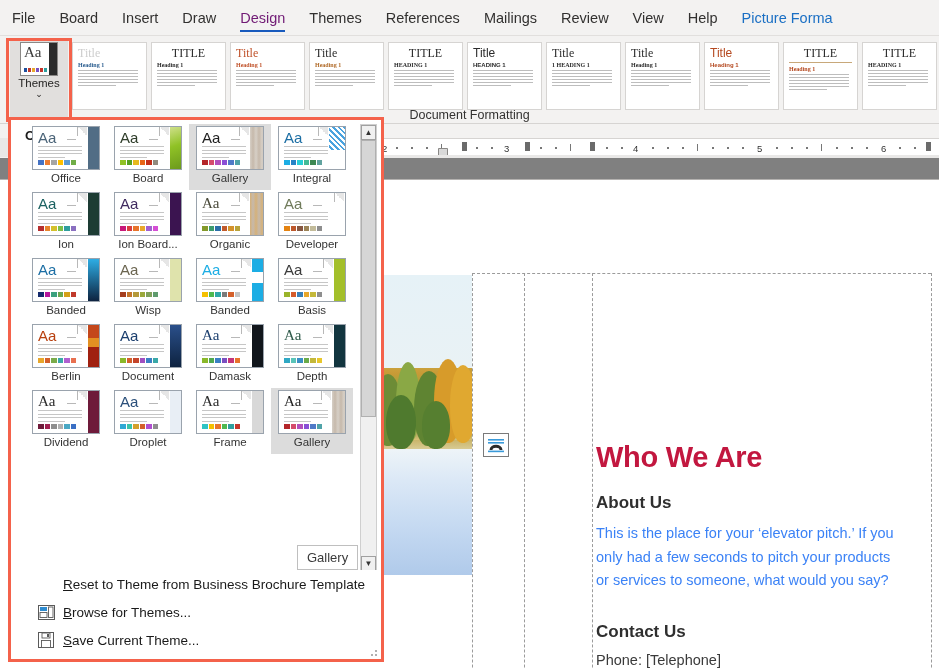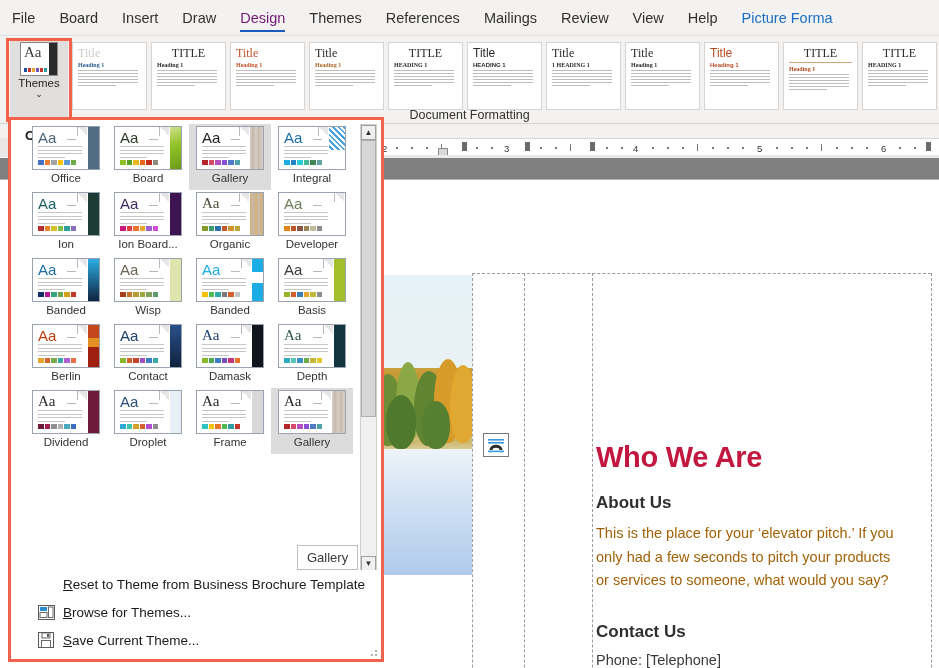--- a/index.html
+++ b/index.html
@@ -153,21 +153,21 @@
     position:absolute;left:596px;top:262px;width:310px;
   }
   #who-we-are{
     font-size:29px;font-weight:bold;color:#c2173f;letter-spacing:-0.3px;
     line-height:1.05;margin:0 0 22px 0;
   }
   .sec-head{
     font-size:17px;font-weight:bold;color:#2f2f2f;margin:0 0 9px 0;line-height:1.1;
   }
   .body-p{
-    font-size:14.5px;color:#a16207;line-height:1.62;margin:0 0 30px 0;
+    font-size:14.5px;color:#3b82f6;line-height:1.62;margin:0 0 30px 0;
   }
   .contact-line{font-size:14.5px;color:#3a3a3a;line-height:1.45;}
 
   
   #themes-dropdown{
     position:absolute;left:8px;top:117px;width:376px;height:545px;
     background:#ffffff;
     border:3px solid #f4624b;
     box-sizing:border-box;
     z-index:40;
@@ -864,21 +864,21 @@
               <span class="tc-sw">
                 <i style="background: rgb(138, 184, 42);"></i>
                 <i style="background: rgb(212, 96, 43);"></i>
                 <i style="background: rgb(196, 69, 43);"></i>
                 <i style="background: rgb(160, 79, 192);"></i>
                 <i style="background: rgb(58, 127, 196);"></i>
                 <i style="background: rgb(58, 168, 168);"></i>
               </span>
               <span class="tc-foldline" style="right: 12px; background: linear-gradient(225deg, rgb(230, 230, 230) 50%, transparent 50%);"></span>
             </div>
-            <div class="theme-name">Contact</div>
+            <div class="theme-name">Document</div>
           </div>
           <div class="theme-cell">
             <div class="theme-thumb">
               <span class="tc-right" style="width: 11px; background: rgb(17, 22, 28);"></span>
               <span class="tc-aa" style="color: rgb(28, 63, 110); font-family: &quot;Liberation Serif&quot;, serif;">Aa</span>
               <span class="tc-dash"></span>
               <span class="tc-lines">
                 <i style="width: 100%;"></i>
                 <i style="width: 100%;"></i>
                 <i style="width: 100%;"></i>

